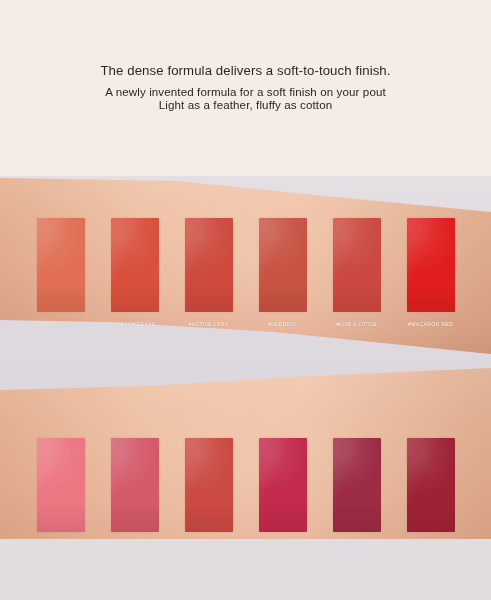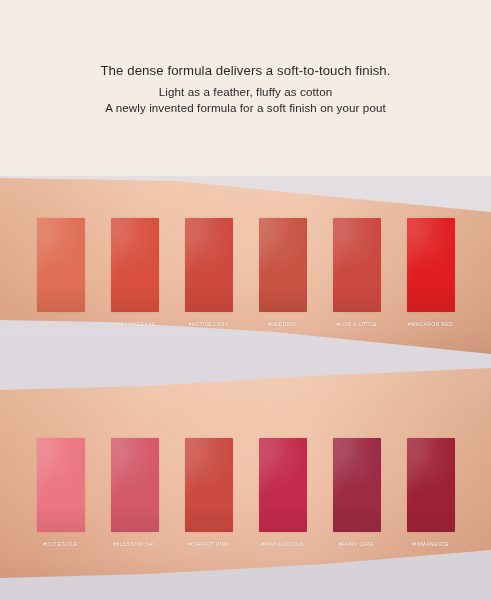--- a/index.html
+++ b/index.html
@@ -2,21 +2,21 @@
 <html><head>
 <meta charset="utf-8">
 <style>
   * { margin:0; padding:0; box-sizing:border-box; }
   html, body {
     width:491px; height:600px;
     font-family:"Liberation Sans", sans-serif;
     overflow:hidden;
     background:#E0DCE0;
   }
-  #page { position:relative; width:491px; height:600px; overflow:hidden; }
+  #page { position:relative; width:491px; height:539px; overflow:hidden; }
 
   
   .header {
     position:absolute; left:0; top:0; width:491px; height:176px;
     background:#F4EDE6;
     display:flex; flex-direction:column;
     align-items:center; justify-content:center;
     z-index:5;
   }
   .head-line { color:#2C2724; text-align:center; letter-spacing:.1px; }
@@ -104,22 +104,22 @@
     font-family:"Liberation Sans", sans-serif;
   }
 </style>
 </head>
 <body>
 
 <div id="page">
 
   <div class="header">
     <div class="head-line l1">The dense formula delivers a soft-to-touch finish.</div>
+    <div class="head-line l3">A newly invented formula for a soft finish on your pout</div>
     <div class="head-line l2">Light as a feather, fluffy as cotton</div>
-    <div class="head-line l3">A newly invented formula for a soft finish on your pout</div>
   </div>
 
   <div class="photo">
     <div class="arm arm1">
       <div class="arm-shade"></div>
     </div>
     <div class="arm arm2">
       <div class="arm-shade"></div>
     </div>
   </div>

